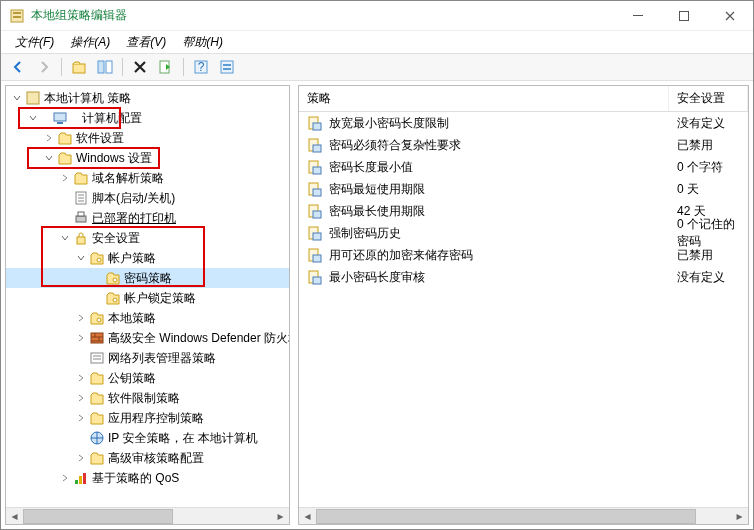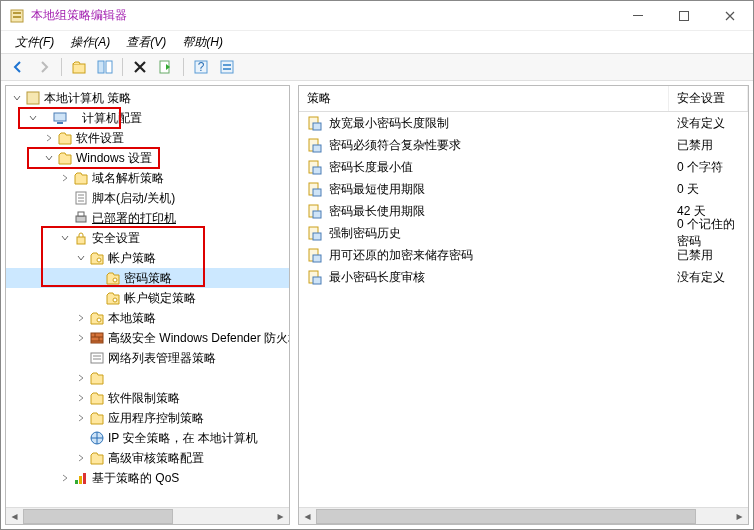--- a/index.html
+++ b/index.html
@@ -2,21 +2,21 @@
 <html><head>
 <meta charset="utf-8">
 <style>
 * { margin: 0; padding: 0; box-sizing: border-box; font-family: "Microsoft YaHei", "Segoe UI", sans-serif; font-size: 12px; }
 body { background: #fff; overflow: hidden; }
 .window { width: 754px; height: 530px; border: 1px solid #888; display: flex; flex-direction: column; background: #fff; }
 
 
 .titlebar { height: 30px; display: flex; align-items: center; padding: 0 0 0 8px; background: #fff; border-bottom: 1px solid #eee; }
 .titlebar .app-icon { width: 16px; height: 16px; margin-right: 6px; }
-.titlebar .title { flex: 1; color: #a21caf; }
+.titlebar .title { flex: 1; color: #15803d; }
 .titlebar .winbtns { display: flex; }
 .titlebar .winbtn { width: 46px; height: 30px; display: flex; align-items: center; justify-content: center; color: #555; }
 
 
 .menubar { height: 22px; display: flex; align-items: center; padding: 0 6px; }
 .menubar .menuitem { padding: 2px 8px; cursor: default; font-style: italic; }
 
 
 .toolbar { height: 28px; display: flex; align-items: center; padding: 2px 6px; gap: 4px; border-top: 1px solid #e0e0e0; border-bottom: 1px solid #e0e0e0; background: #f7f7f7; }
 .toolbar .tbtn { width: 22px; height: 22px; display: flex; align-items: center; justify-content: center; border: 1px solid transparent; }
@@ -335,20 +335,21 @@
             <span class="twisty">
               <svg width="10" height="10">
                 <path d="M3 2l4 3-4 3" fill="none" stroke="#888"></path>
               </svg>
             </span>
             <span class="ticon">
               <svg width="16" height="16">
                 <path d="M2 5l2-2h4l1 2h5v9H2z" fill="#ffe79e" stroke="#cba01a"></path>
               </svg>
             </span>
+            <span class="tlabel">公钥策略</span>
           </div>
           <div class="tree-row" style="padding-left: 68px;">
             <span class="twisty">
               <svg width="10" height="10">
                 <path d="M3 2l4 3-4 3" fill="none" stroke="#888"></path>
               </svg>
             </span>
             <span class="ticon">
               <svg width="16" height="16">
                 <path d="M2 5l2-2h4l1 2h5v9H2z" fill="#ffe79e" stroke="#cba01a"></path>

